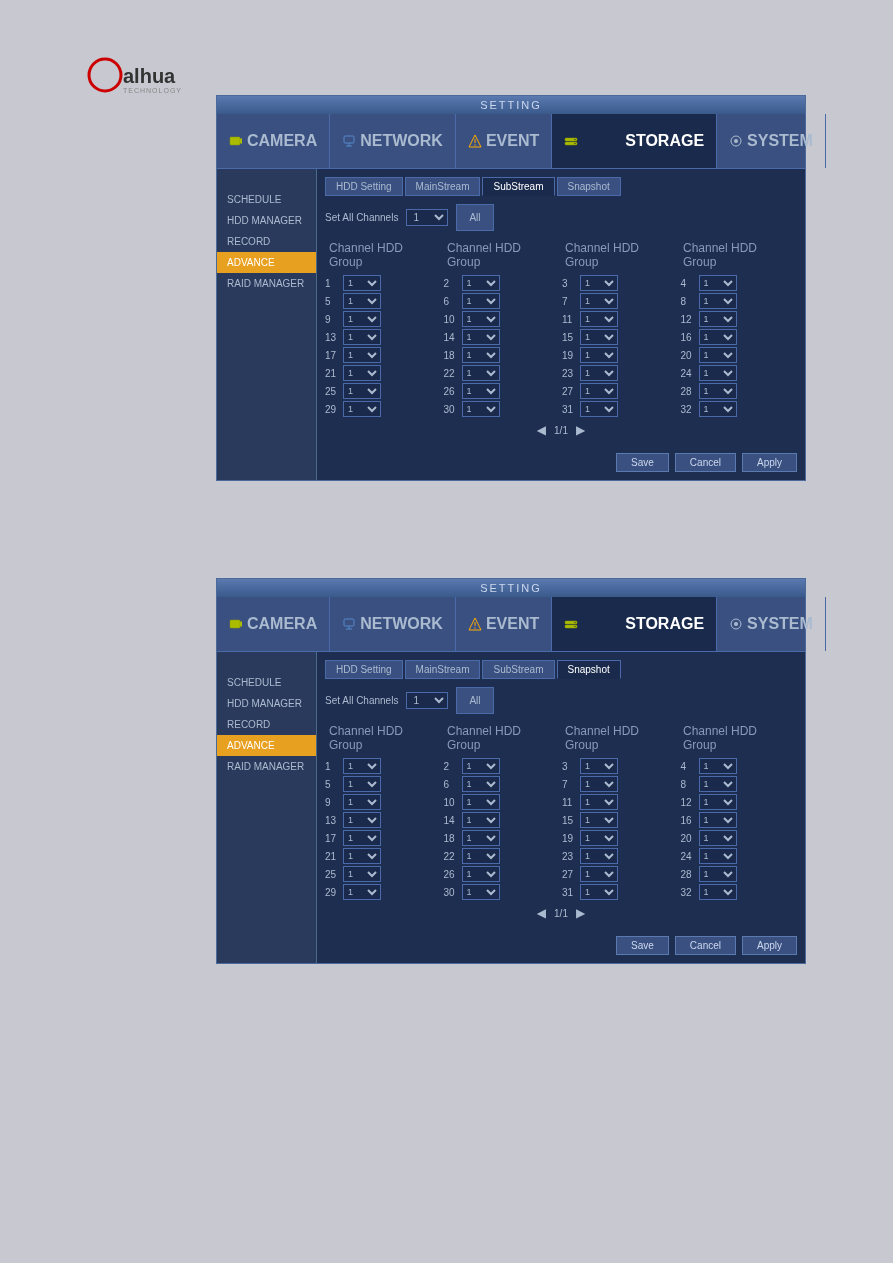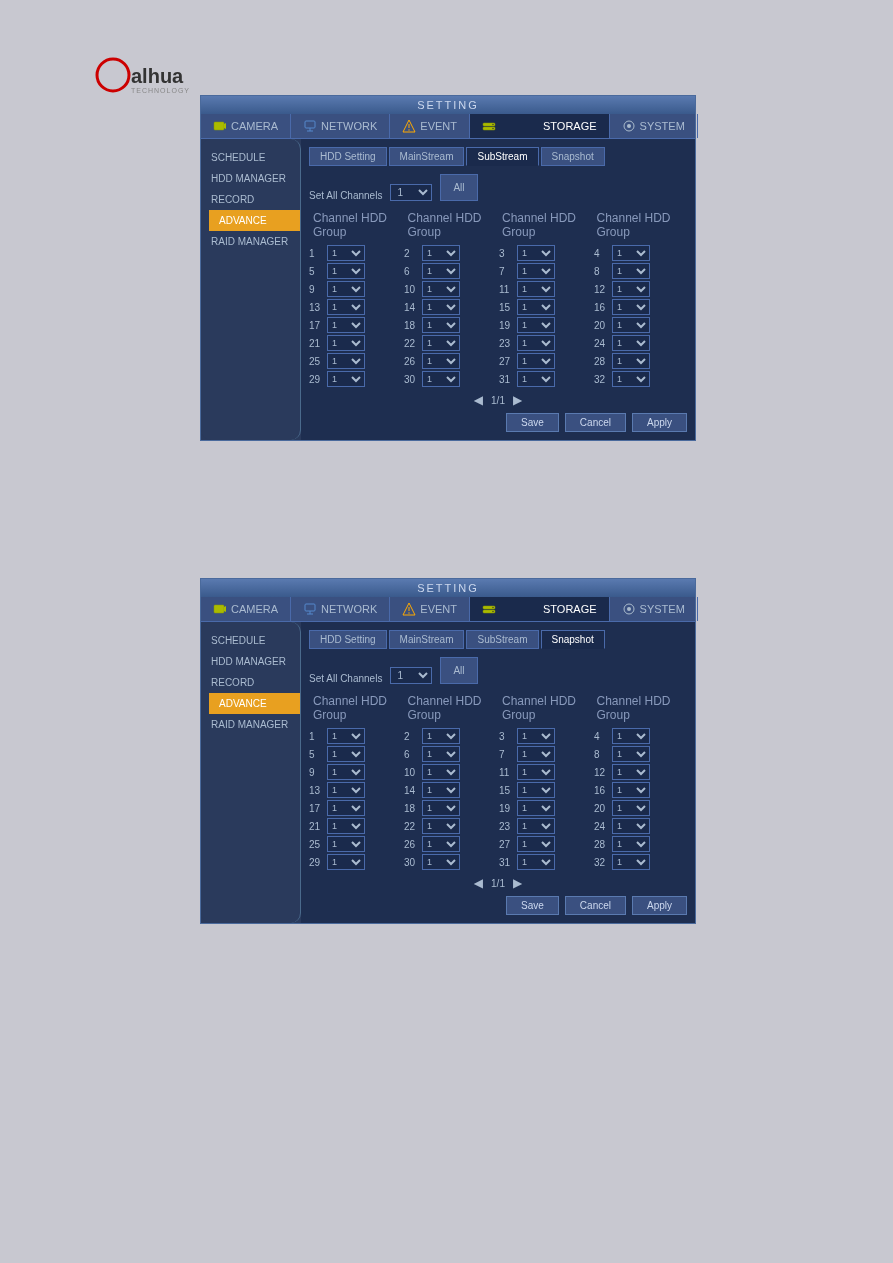--- a/index.html
+++ b/index.html
@@ -8,27 +8,27 @@
       min-height: 1263px;
       background: #c8c8d0;
       font-family: Arial, sans-serif;
       font-size: 11px;
       position: relative;
     }
 
     .logo-area {
       position: absolute;
       top: 55px;
-      left: 95px;
+      left: 87px;
     }
 
     .panel {
       position: absolute;
-      left: 200px;
-      width: 496px;
+      left: 216px;
+      width: 590px;
       background: #2a3a5c;
       border: 1px solid #4a6a9c;
     }
 
     .panel-top { top: 95px; }
     .panel-bottom { top: 578px; }
 
     .setting-title {
       background: linear-gradient(to bottom, #5a7ab0, #3a5a8c);
       color: #ccd8ee;
@@ -39,55 +39,54 @@
     }
 
     .nav-bar {
       display: flex;
       background: #3a5080;
       border-bottom: 1px solid #4a6aaa;
     }
     .nav-item {
       display: flex;
       align-items: center;
-      padding: 5px 12px;
-      color: #aabbd0;
-      font-size: 11px;
+      padding: 18px 12px;
+      color: #aabbd0;
+      font-size: 16px;
       cursor: pointer;
       gap: 4px;
       border-right: 1px solid #4a6aaa;
+      font-weight: bold;
     }
     .nav-item.active {
       background: #1a2a4c;
       color: #fff;
       gap: 47px;
     }
 
     .content-area {
       display: flex;
     }
 
     .sidebar {
       width: 100px;
       background: #2a3a5c;
-      padding: 8px 0;
+      padding: 20px 0;
       border-right: 1px solid #4a6a8c;
-      border-radius: 10px;
     }
     .sidebar-item {
       padding: 5px 10px;
       color: #aabbd0;
       font-size: 10px;
       cursor: pointer;
       white-space: nowrap;
     }
     .sidebar-item.active {
       background: #e8a020;
       color: #fff;
-      margin-left: 8px;
     }
 
     .main-content {
       flex: 1;
       background: #1e2e50;
       padding: 8px;
     }
 
     .tabs {
       display: flex;
@@ -103,21 +102,21 @@
       border: 1px solid #4a6aaa;
     }
     .tab.active {
       background: #1a2a4c;
       color: #fff;
       border-bottom: 1px solid #1a2a4c;
     }
 
     .set-all-row {
       display: flex;
-      align-items: flex-end;
+      align-items: center;
       margin-bottom: 8px;
       gap: 8px;
       color: #aabbd0;
       font-size: 10px;
     }
     .small-select {
       background: #1a2a4c;
       color: #aabbd0;
       border: 1px solid #4a6aaa;
       font-size: 10px;
@@ -185,21 +184,21 @@
       border: none;
       color: #aabbd0;
       cursor: pointer;
       font-size: 12px;
     }
 
     .action-row {
       display: flex;
       justify-content: flex-end;
       gap: 6px;
-      margin-top: 6px;
+      margin-top: 16px;
     }
     .action-btn {
       padding: 3px 14px;
       font-size: 10px;
       cursor: pointer;
       background: #3a5080;
       color: #ccd8ee;
       border: 1px solid #5a7ab0;
     }
 

